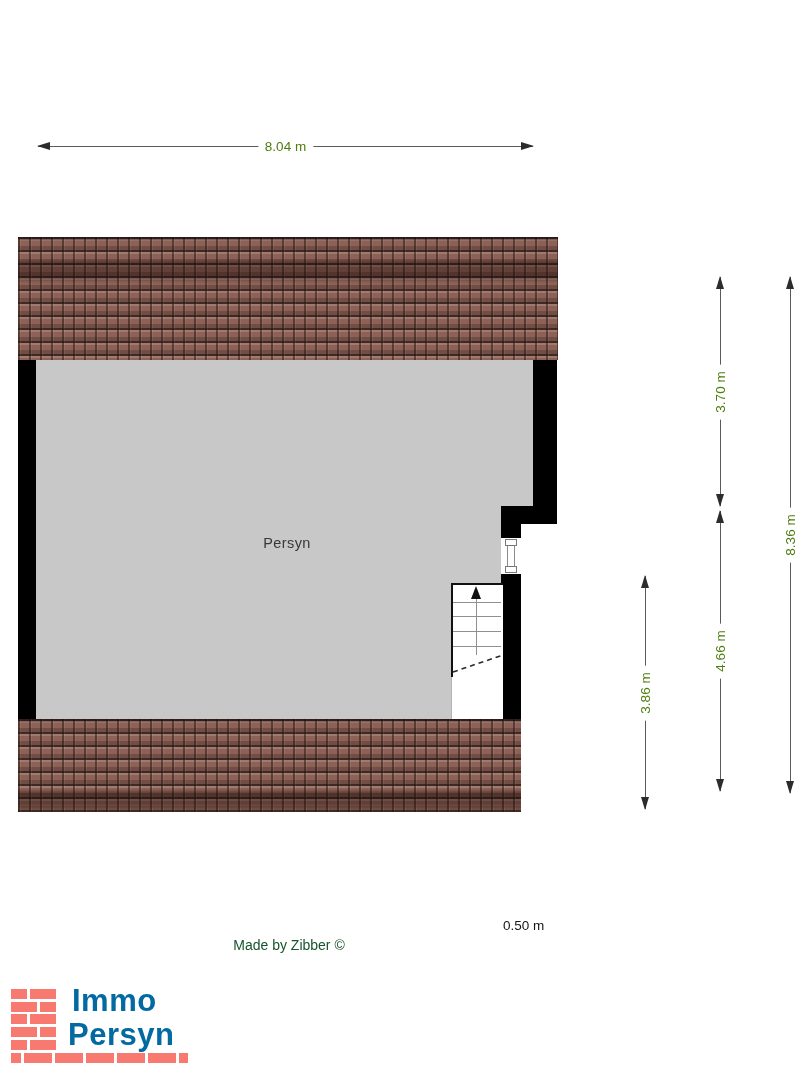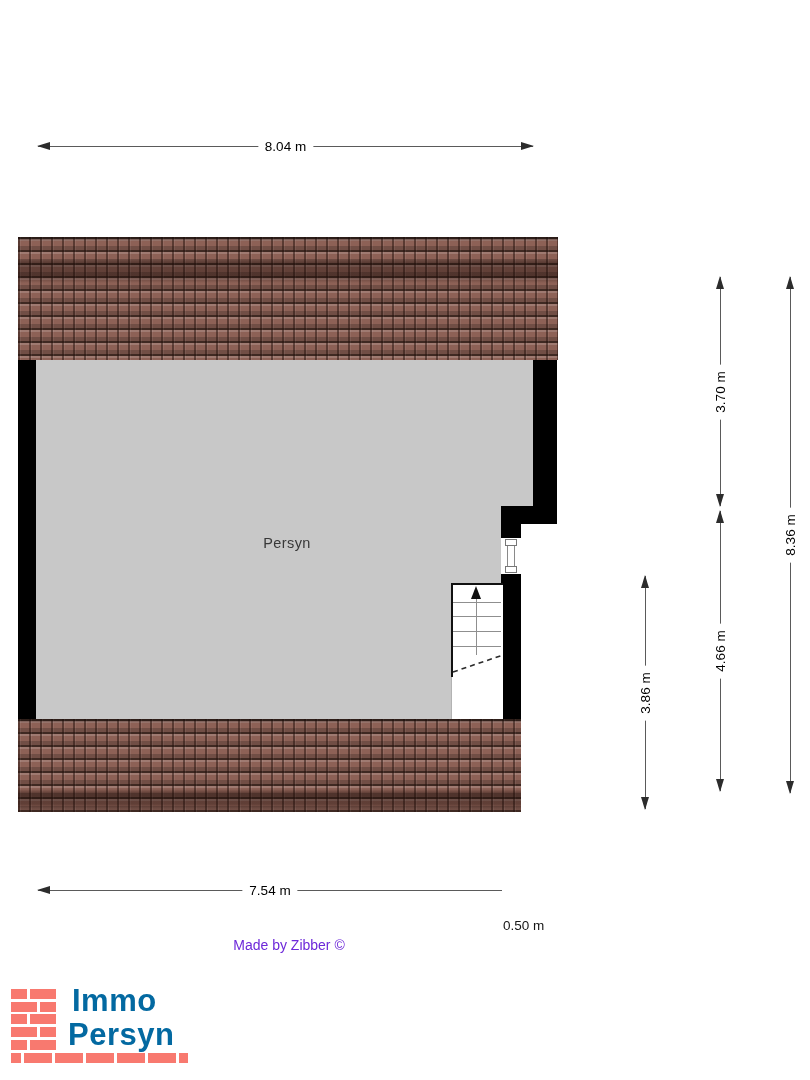--- a/index.html
+++ b/index.html
@@ -65,21 +65,21 @@
   #stairbox{position:absolute;left:-1px;top:0;width:50px;height:92px;border-top:2px solid #111;border-left:2px solid #111;}
   .tread{position:absolute;left:0;width:48px;height:1px;background:#8f8f8f;}
   #run-line{position:absolute;left:24px;top:14px;width:1px;height:58px;background:#8f8f8f;}
   #stairs-arrow{
     position:absolute;left:19px;top:3px;width:0;height:0;
     border-left:5px solid transparent;border-right:5px solid transparent;border-bottom:13px solid #111;
   }
   #stair-cut{position:absolute;left:0;top:0;}
 
   
-  .dimh,.dimv{position:absolute;color:#000000;font-size:13.5px;text-align:right;}
+  .dimh,.dimv{position:absolute;color:#4d7c0f;font-size:13.5px;text-align:right;}
   .dimh .line{position:absolute;left:0;right:0;top:6.5px;height:1.4px;background:#5a5a5a;}
   .dimh .arr-l{position:absolute;left:-1px;top:2.5px;width:0;height:0;
     border-top:4px solid transparent;border-bottom:4px solid transparent;border-right:13px solid #2c2c2c;}
   .dimh .arr-r{position:absolute;right:-1px;top:2.5px;width:0;height:0;
     border-top:4px solid transparent;border-bottom:4px solid transparent;border-left:13px solid #2c2c2c;}
   .dimh .lbl{position:absolute;left:50%;top:7px;transform:translate(-50%,-50%);
     background:#fff;padding:1px 7px;white-space:nowrap;}
   .dimv .line{position:absolute;top:0;bottom:0;left:6.5px;width:1.4px;background:#5a5a5a;}
   .dimv .arr-t{position:absolute;top:-1px;left:3.2px;width:0;height:0;
     border-left:4px solid transparent;border-right:4px solid transparent;border-bottom:13px solid #2c2c2c;}
@@ -91,21 +91,21 @@
   #dim-right-upper{left:713px;top:277px;width:14px;height:229px;}
   #dim-right-lower{left:713px;top:511px;width:14px;height:280px;}
   #dim-right-total{left:783px;top:277px;width:14px;height:516px;}
   #dim-stair-zone {left:638px;top:576px;width:14px;height:233px;}
   #dim-bottom     {left:38px;top:883px;width:464px;height:14px;}
   #dim-offset-label{position:absolute;left:500px;top:883px;height:14px;line-height:14px;
     font-size:13.5px;color:#161616;background:#fff;padding:0 3px;margin-top:36px;}
 
   
   #credit{position:absolute;left:174px;top:937px;width:230px;text-align:center;
-    font-size:14px;color:#6d28d9;}
+    font-size:14px;color:#14532d;}
 
   
   #logo{position:absolute;left:10px;top:982px;width:200px;height:92px;}
   .brick{position:absolute;height:10px;background:#f8796f;}
   #logo-line1,#logo-line2{position:absolute;font-weight:700;color:#0369a1;line-height:1;letter-spacing:.5px;}
   #logo-line1{left:62px;top:3px;font-size:31px;}
   #logo-line2{left:52px;top:37px;font-size:31px;margin-left:6px;}
 </style>
 </head>
 <body>
@@ -173,25 +173,20 @@
     <div class="arr-b"></div>
     <span class="lbl">8.36 m</span>
   </div>
   <div class="dimv" id="dim-stair-zone">
     <div class="line"></div>
     <div class="arr-t"></div>
     <div class="arr-b"></div>
     <span class="lbl">3.86 m</span>
   </div>
 
-  <div class="dimh" id="dim-bottom">
-    <div class="line"></div>
-    <div class="arr-l"></div>
-    <span class="lbl">7.54 m</span>
-  </div>
   <span id="dim-offset-label">0.50 m</span>
 
   <div id="credit">Made by Zibber ©</div>
 
   <div id="logo">
     <div>
       <div class="brick" style="left:1px;top:7px;width:16px"></div>
       <div class="brick" style="left:20px;top:7px;width:26px"></div>
       <div class="brick" style="left:1px;top:20px;width:26px"></div>
       <div class="brick" style="left:30px;top:20px;width:16px"></div>

